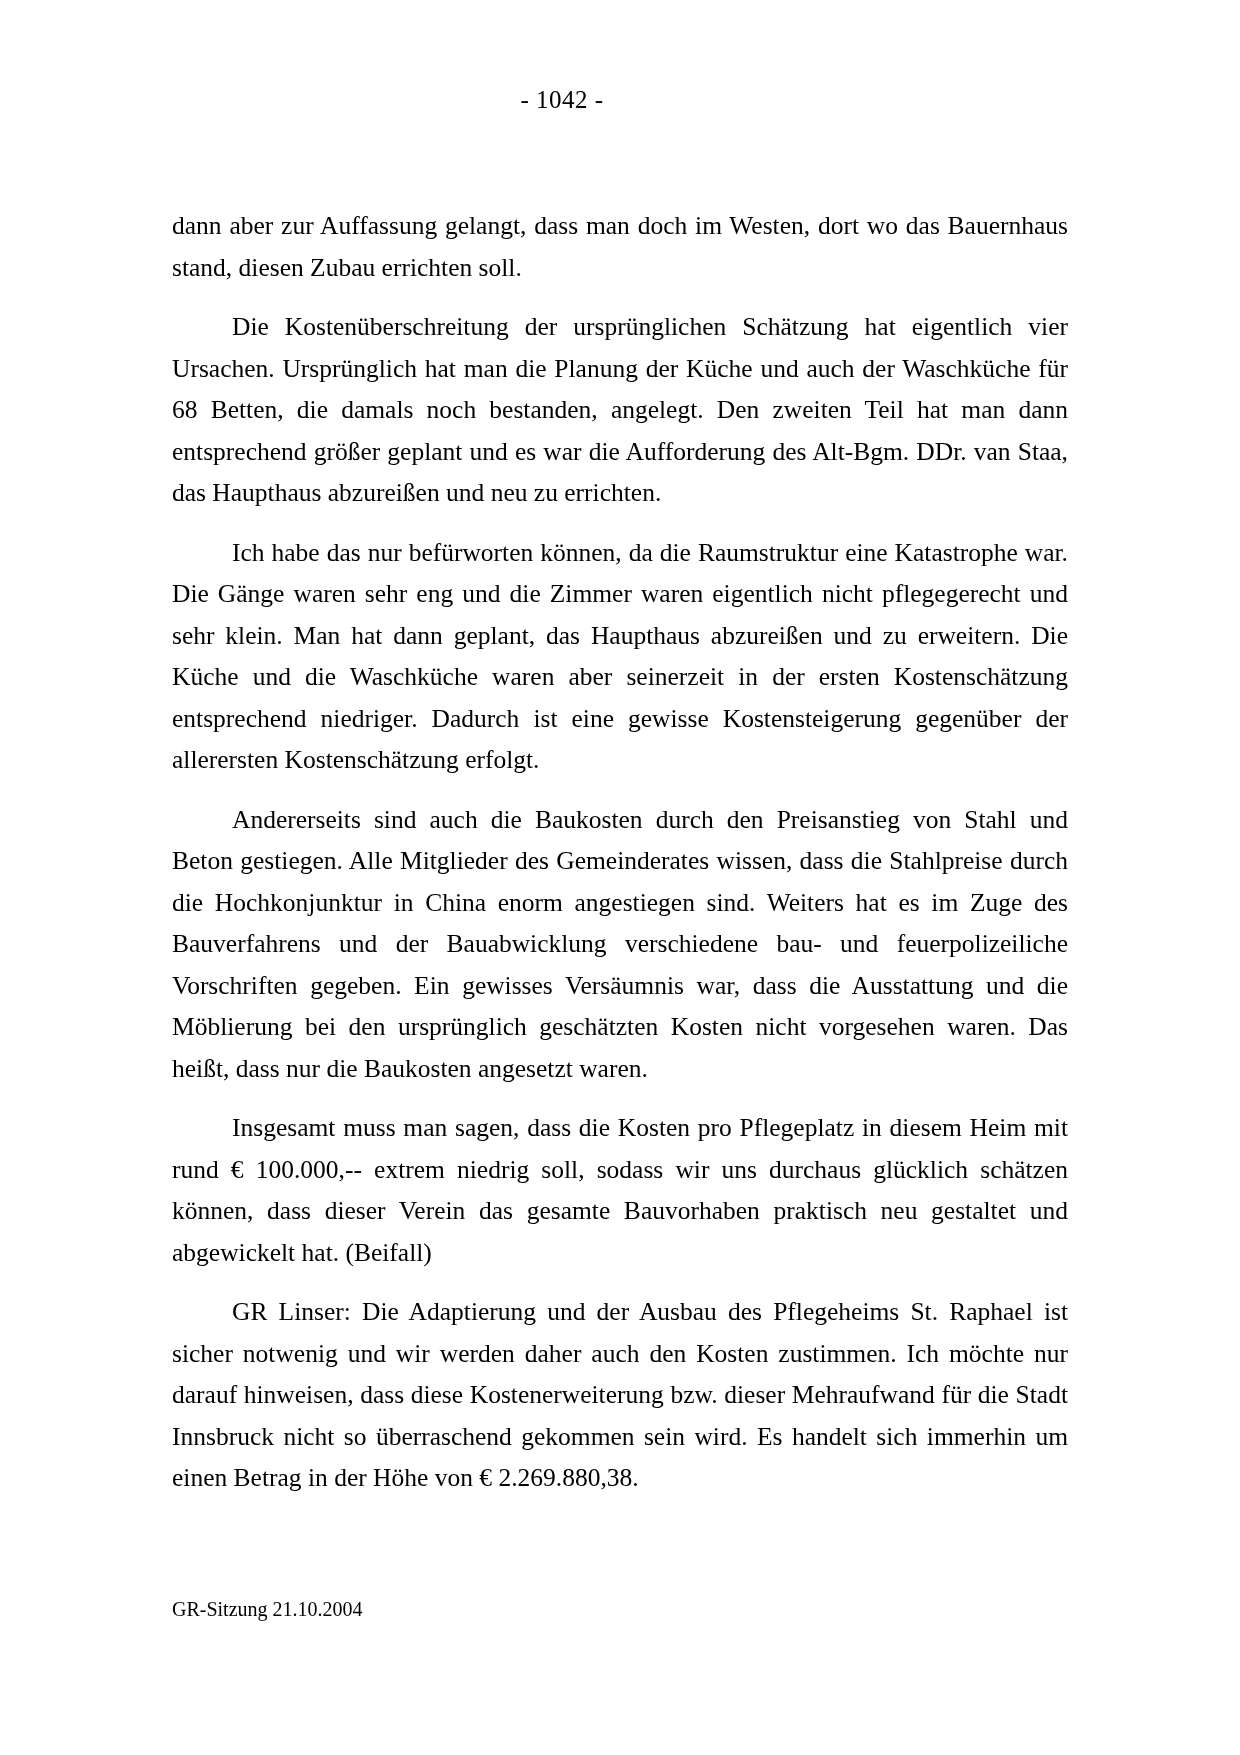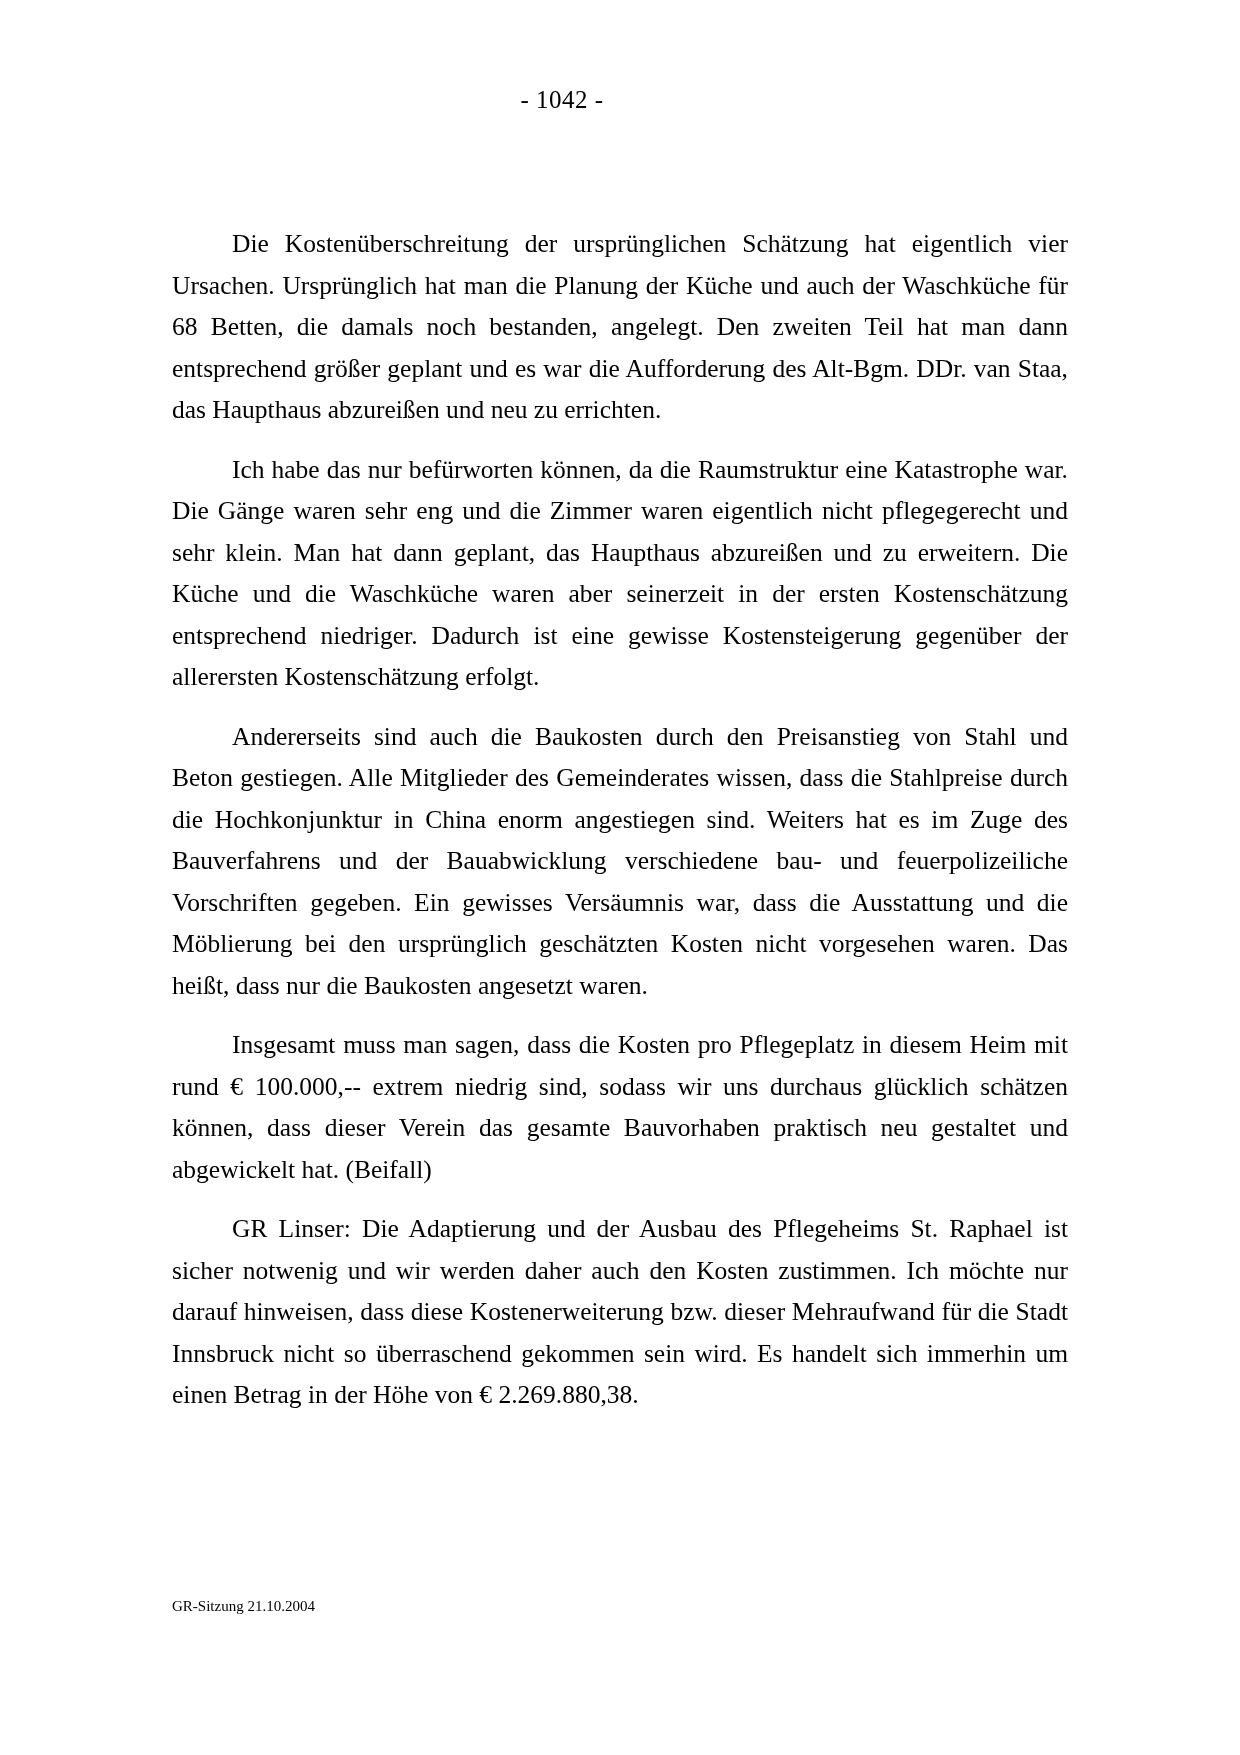--- a/index.html
+++ b/index.html
@@ -43,40 +43,41 @@
   .para.indent {
     text-indent: 60px;
     margin-top: 18px;
   }
   .underline {
   }
   .footer {
     position: absolute;
     left: 172px;
     top: 1598px;
-    font-size: 15px;
+    font-size: 20px;
   }
 </style>
 </head>
 <body>
 
 <div class="page">
 
   <div class="page-number">- 1042 -</div>
 
   <div class="content">
 
+    <p class="para">dann aber zur Auffassung gelangt, dass man doch im Westen, dort wo das Bauernhaus stand, diesen Zubau errichten soll.</p>
 
     <p class="para indent">Die Kostenüberschreitung der ursprünglichen Schätzung hat eigentlich vier Ursachen. Ursprünglich hat man die Planung der Küche und auch der Waschküche für 68 Betten, die damals noch bestanden, angelegt. Den zweiten Teil hat man dann entsprechend größer geplant und es war die Aufforderung des Alt-Bgm. DDr. van Staa, das Haupthaus abzureißen und neu zu errichten.</p>
 
     <p class="para indent">Ich habe das nur befürworten können, da die Raumstruktur eine Katastrophe war. Die Gänge waren sehr eng und die Zimmer waren eigentlich nicht pflegegerecht und sehr klein. Man hat dann geplant, das Haupthaus abzureißen und zu erweitern. Die Küche und die Waschküche waren aber seinerzeit in der ersten Kostenschätzung entsprechend niedriger. Dadurch ist eine gewisse Kostensteigerung gegenüber der allerersten Kostenschätzung erfolgt.</p>
 
     <p class="para indent">Andererseits sind auch die Baukosten durch den Preisanstieg von Stahl und Beton gestiegen. Alle Mitglieder des Gemeinderates wissen, dass die Stahlpreise durch die Hochkonjunktur in China enorm angestiegen sind. Weiters hat es im Zuge des Bauverfahrens und der Bauabwicklung verschiedene bau- und feuerpolizeiliche Vorschriften gegeben. Ein gewisses Versäumnis war, dass die Ausstattung und die Möblierung bei den ursprünglich geschätzten Kosten nicht vorgesehen waren. Das heißt, dass nur die Baukosten angesetzt waren.</p>
 
-    <p class="para indent">Insgesamt muss man sagen, dass die Kosten pro Pflegeplatz in diesem Heim mit rund € 100.000,-- extrem niedrig sind, sodass wir uns durchaus glücklich schätzen können, dass dieser Verein das gesamte Bauvorhaben praktisch neu gestaltet und abgewickelt hat. (Beifall)</p>
+    <p class="para indent">Insgesamt muss man sagen, dass die Kosten pro Pflegeplatz in diesem Heim mit rund € 100.000,-- extrem niedrig soll, sodass wir uns durchaus glücklich schätzen können, dass dieser Verein das gesamte Bauvorhaben praktisch neu gestaltet und abgewickelt hat. (Beifall)</p>
 
     <p class="para indent"><span class="underline">GR Linser:</span><span> Die Adaptierung und der Ausbau des Pflegeheims St. Raphael ist sicher notwenig und wir werden daher auch den Kosten zustimmen. Ich möchte nur darauf hinweisen, dass diese Kostenerweiterung bzw. dieser Mehraufwand für die Stadt Innsbruck nicht so überraschend gekommen sein wird. Es handelt sich immerhin um einen Betrag in der Höhe von € 2.269.880,38.</span></p>
 
   </div>
 
   <div class="footer">GR-Sitzung 21.10.2004</div>
 
 </div>
 
 </body></html>

